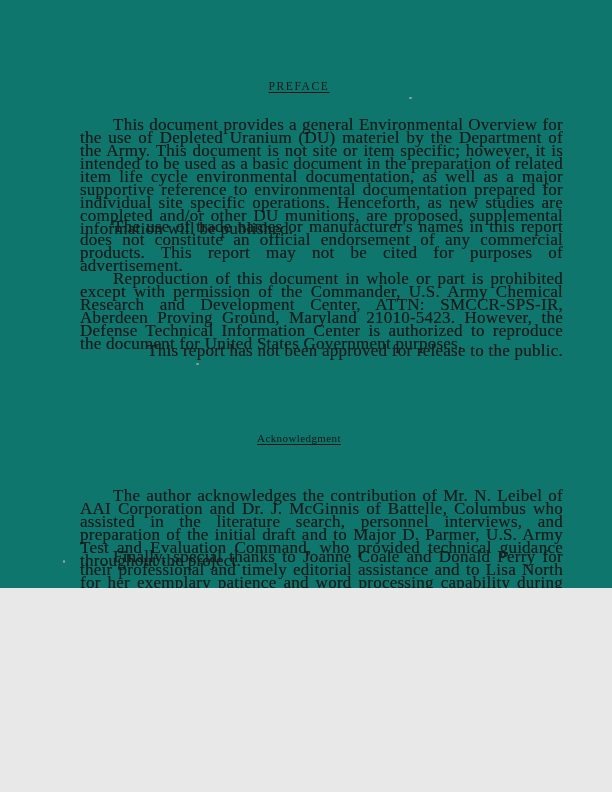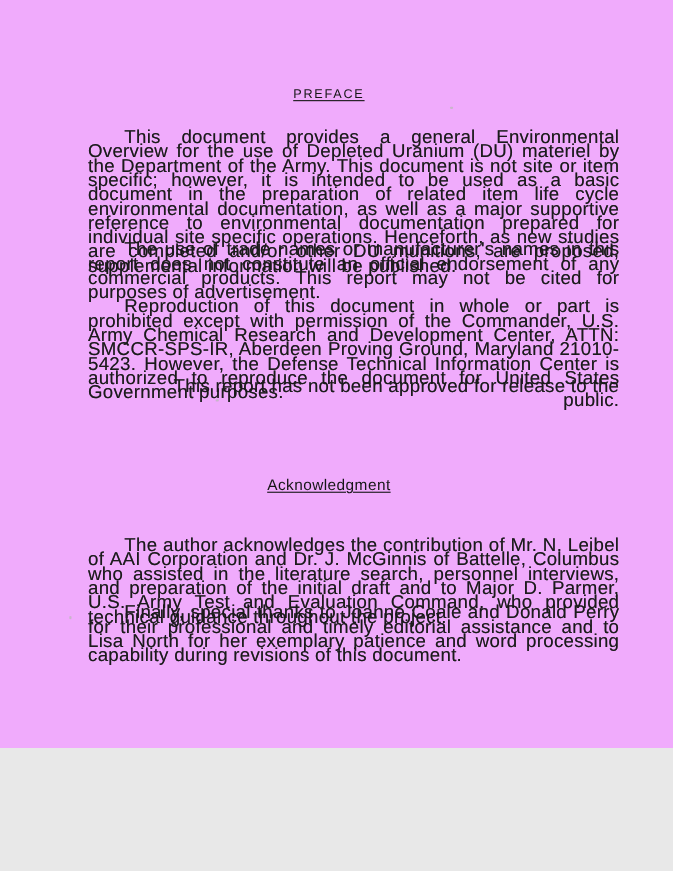--- a/index.html
+++ b/index.html
@@ -3,42 +3,42 @@
 <meta charset="utf-8">
 <style>
   html, body {
     margin: 0;
     padding: 0;
     background: #e8e8e8;
   }
   .page {
     position: relative;
     width: 612px;
-    height: 680px;
+    height: 588px;
     margin: 0 auto;
-    background: #f0abfc;
+    background: #0f766e;
     overflow: hidden;
-    font-family: Liberation Sans, sans-serif;
+    font-family: Liberation Serif, serif;
     color: #1b1b1b;
   }
   .heading {
     position: absolute;
     left: 58px;
     width: 482px;
     margin: 0;
     text-align: center;
     font-size: 11.5px;
     font-weight: normal;
     letter-spacing: 1.6px;
     text-decoration: underline;
     text-underline-offset: 2px;
     color: #161616;
   }
   .heading.ack {
-    font-size: 14px;
+    font-size: 11px;
     letter-spacing: 0.4px;
   }
   .para {
     position: absolute;
     left: 63px;
     width: 483px;
     margin: 17px;
     font-size: 17px;
     line-height: 13px;
     letter-spacing: 0.25px;

